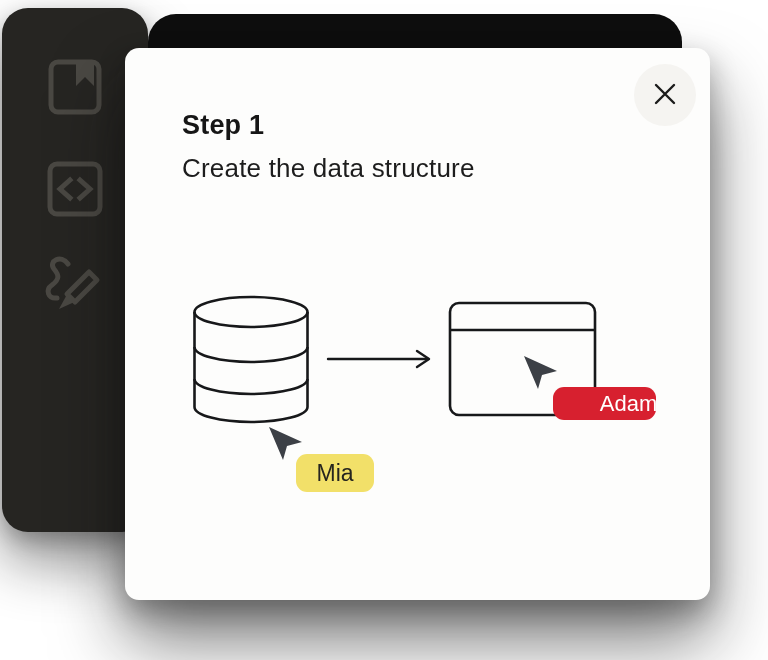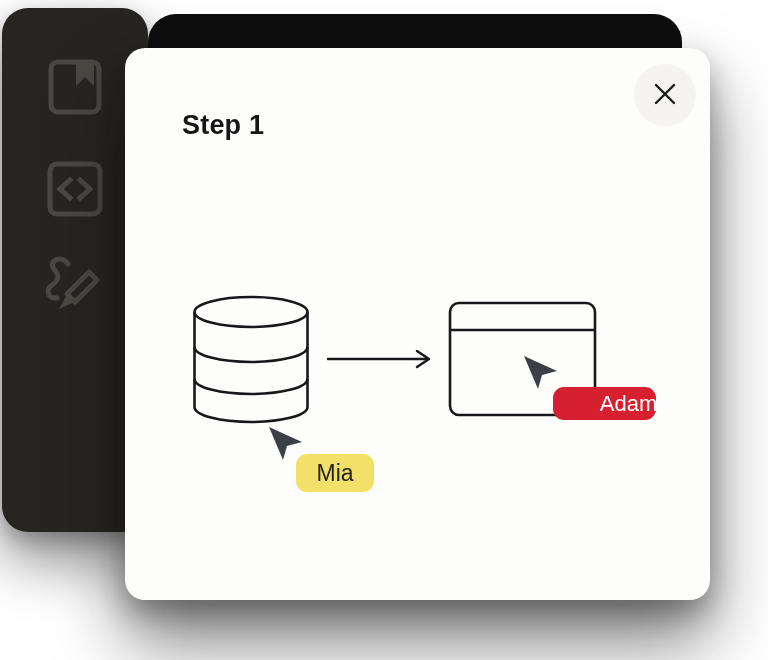--- a/index.html
+++ b/index.html
@@ -21,21 +21,21 @@
   .side-icon svg{display:block;}
   .si-1{top:48px;} .si-2{top:150px;} .si-3{top:242px;}
   
   .backdrop-panel{
     position:absolute;left:148px;top:14px;width:534px;height:540px;
     background:#0e0e0e;border-radius:28px;
   }
   
   .modal{
     position:absolute;left:125px;top:48px;width:585px;height:552px;
-    background:#fdfdfc;border-radius:20px;
+    background:#fdfdfc;border-radius:14px;
     box-shadow:0 40px 70px rgba(12,12,12,0.55), 0 12px 28px rgba(12,12,12,0.30);
   }
   .close-btn{
     position:absolute;left:509px;top:16px;width:62px;height:62px;
     border-radius:50%;background:#f5f4f1;border:none;padding:0;cursor:pointer;
     display:flex;align-items:center;justify-content:center;
   }
   .step-label{
     position:absolute;left:57px;top:62px;
     font-size:27px;font-weight:700;color:#161616;letter-spacing:0.2px;
@@ -99,20 +99,21 @@
 
     <button class="close-btn">
       <span>
         <svg width="24" height="24" viewBox="0 0 24 24">
           <path d="M3 3 L21 21 M21 3 L3 21" stroke="#1b1b1b" stroke-width="2.4" stroke-linecap="round"></path>
         </svg>
       </span>
     </button>
 
     <div class="step-label">Step 1</div>
+    <div class="modal-title">Create the data structure</div>
 
     <svg class="diagram" viewBox="0 0 585 552" fill="none">
 
       <g stroke="#17181a" stroke-width="2.6">
         <ellipse cx="126" cy="264" rx="56.5" ry="15"></ellipse>
         <path d="M69.5 264 V359"></path>
         <path d="M182.5 264 V359"></path>
         <path d="M69.5 359 A56.5 15 0 0 0 182.5 359"></path>
         <path d="M69.5 299 A56.5 15 0 0 0 182.5 299"></path>
         <path d="M69.5 331 A56.5 15 0 0 0 182.5 331"></path>

